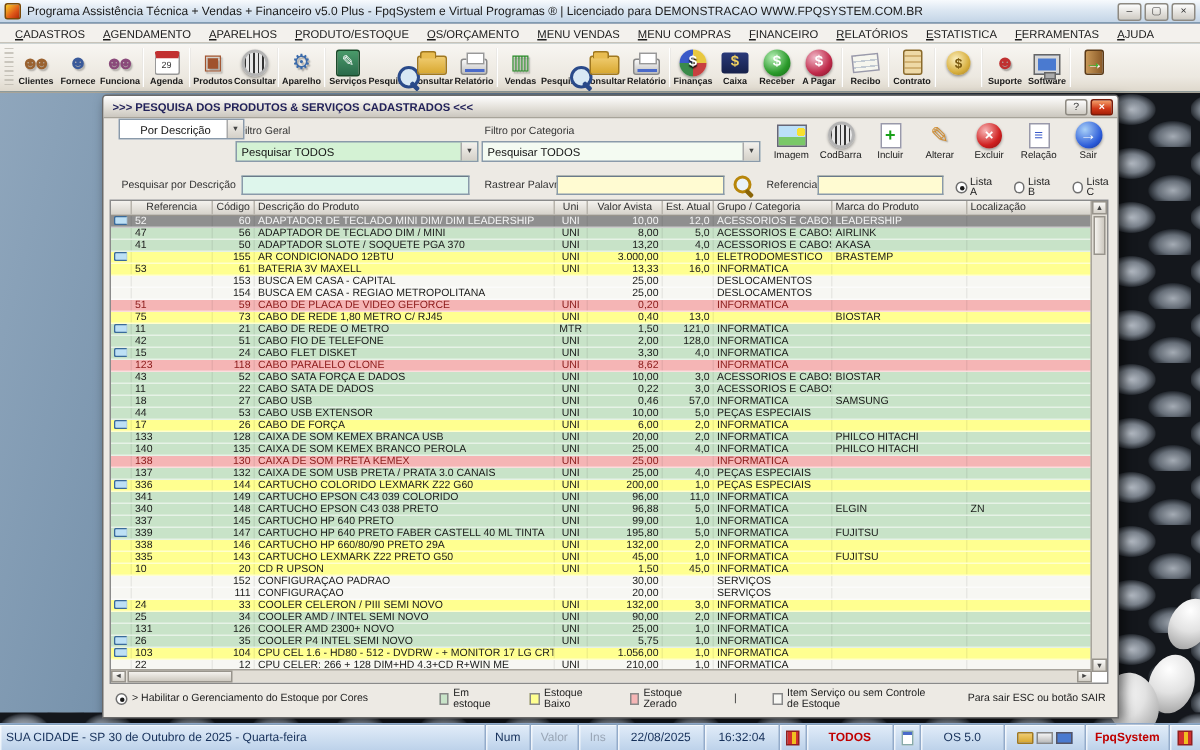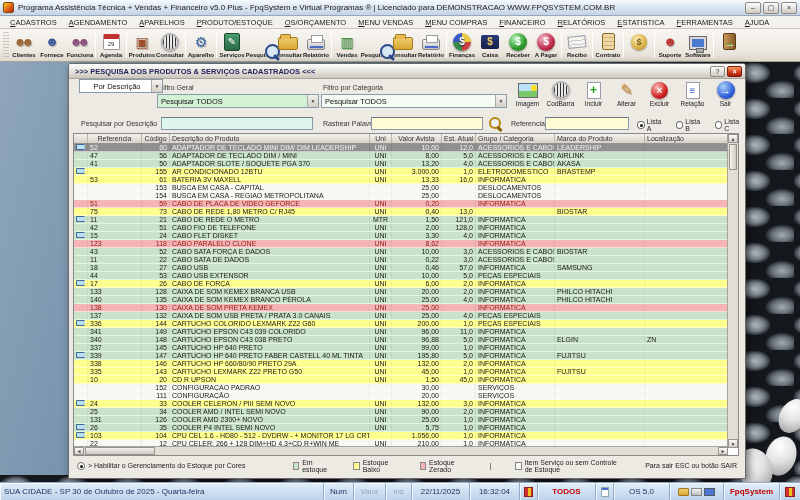--- a/index.html
+++ b/index.html
@@ -993,21 +993,21 @@
 
       </div>
     </div>
   </div>
 
   <div class="statusbar">
     <span class="sb-cell sb-loc">SUA CIDADE - SP 30 de Outubro de 2025 - Quarta-feira</span>
     <span class="sb-cell sb-ctr" style="width:30px;">Num</span>
     <span class="sb-cell sb-ctr sb-dim" style="width:32px;">Valor</span>
     <span class="sb-cell sb-ctr sb-dim" style="width:26px;">Ins</span>
-    <span class="sb-cell sb-ctr" style="width:58px;">22/11/2025</span>
+    <span class="sb-cell sb-ctr" style="width:58px;">22/08/2025</span>
     <span class="sb-cell sb-ctr" style="width:50px;">16:32:04</span>
     <span class="sb-cell sb-ctr" style="width:18px;">
         <span class="sb-ico-gift"></span>
       </span>
     <span class="sb-cell sb-red" style="width:58px;">TODOS</span>
     <span class="sb-cell sb-ctr" style="width:18px;">
         <span class="sb-ico-note"></span>
       </span>
     <span class="sb-cell sb-ctr" style="width:56px;">OS 5.0</span>
     <span class="sb-cell sb-ctr" style="width:54px;">

